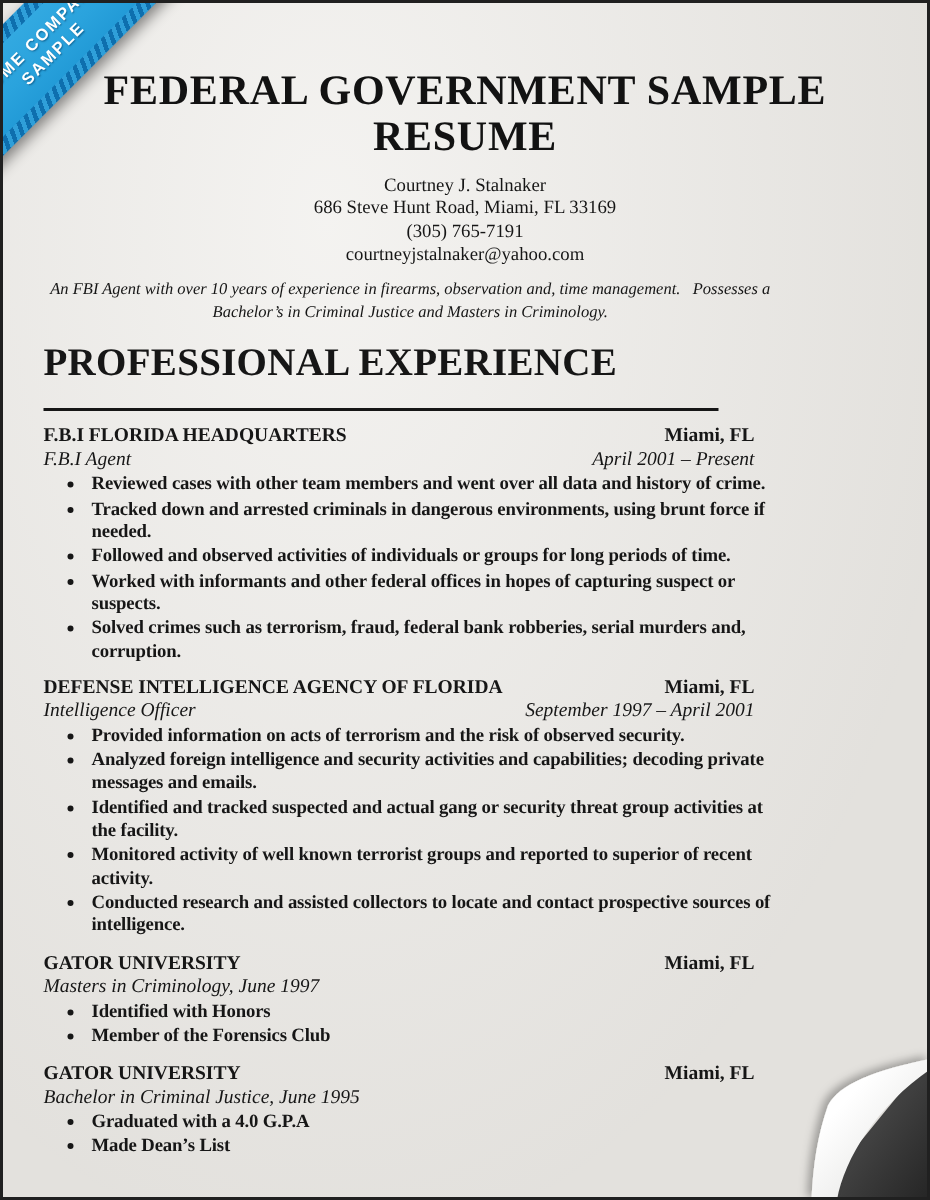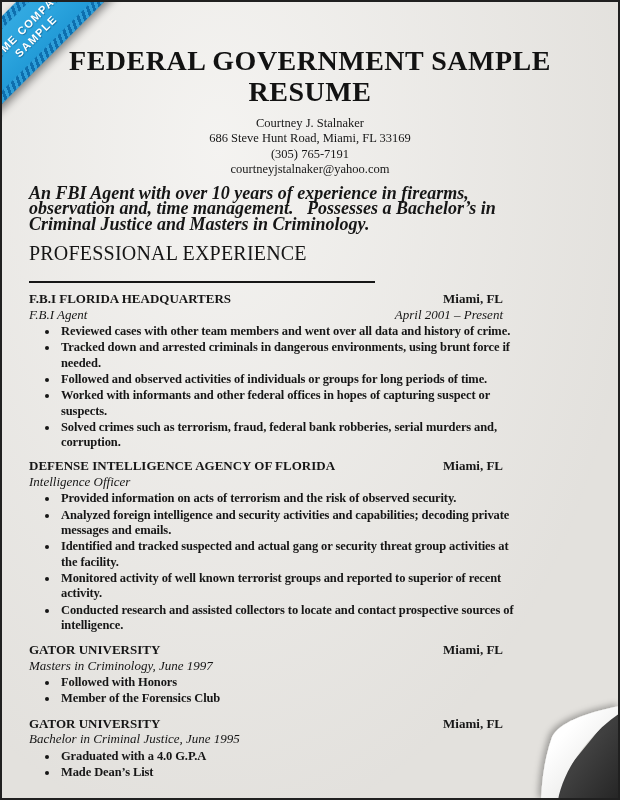--- a/index.html
+++ b/index.html
@@ -32,27 +32,27 @@
     text-shadow:0 1px 1px rgba(0,60,100,.55);
   }
   .ribbon-line1{font-size:11px;}
   .ribbon-line2{font-size:11px;}
   
   .header{padding-top:44px;text-align:center;}
   .title{font-weight:bold;font-size:28px;line-height:1.1;letter-spacing:.5px;color:#121212;}
   .contact{margin-top:8px;font-size:12.5px;line-height:15.5px;}
   
   .summary{
-    margin:8px 100px 0 27px;font-style:italic;
-    font-size:18px;line-height:15.5px;white-space:pre-wrap;font-weight:bold;
+    margin:8px 100px 0 27px;text-align:center;font-style:italic;
+    font-size:11px;line-height:15.5px;white-space:pre-wrap;
   }
   
   .content{margin:10px 100px 0 27px;}
   .sec-heading{
-    display:inline-block;font-weight:normal;font-size:20px;line-height:1.15;
+    display:inline-block;font-weight:bold;font-size:26px;line-height:1.15;
     border-bottom:2.5px solid #161616;padding-bottom:16px;letter-spacing:.2px;
   }
   .h-exp{padding-right:68px;}
   .h-edu{padding-right:43px;margin-top:10px;}
   .h-skl{padding-right:37px;margin-top:20px;}
   .job{margin-top:8px;}
   .edu{margin-top:9px;}
   .row{display:flex;justify-content:space-between;font-size:13px;line-height:15.5px;padding-right:15px;}
   .row .rt{text-align:center;white-space:nowrap;}
   .row.bold{font-weight:bold;gap:30px;}
@@ -113,39 +113,40 @@
         </ul>
     </div>
 
     <div class="job">
       <div class="row bold">
         <span>DEFENSE INTELLIGENCE AGENCY OF FLORIDA</span>
         <span class="rt">Miami, FL</span>
       </div>
       <div class="row ital">
         <span>Intelligence Officer</span>
+        <span class="rt">September 1997 – April 2001</span>
       </div>
       <ul class="bullets">
           <li>Provided information on acts of terrorism and the risk of observed security.</li>
           <li>Analyzed foreign intelligence and security activities and capabilities; decoding private messages and emails.</li>
           <li>Identified and tracked suspected and actual gang or security threat group activities at the facility.</li>
           <li>Monitored activity of well known terrorist groups and reported to superior of recent activity.</li>
           <li>Conducted research and assisted collectors to locate and contact prospective sources of intelligence.</li>
         </ul>
     </div>
 
 
     <div class="edu">
       <div class="row bold">
         <span>GATOR UNIVERSITY</span>
         <span class="rt">Miami, FL</span>
       </div>
       <div class="degree">Masters in Criminology, June 1997</div>
       <ul class="bullets">
-          <li>Followed with Honors</li>
+          <li>Identified with Honors</li>
           <li>Member of the Forensics Club</li>
         </ul>
     </div>
 
     <div class="edu">
       <div class="row bold">
         <span>GATOR UNIVERSITY</span>
         <span class="rt">Miami, FL</span>
       </div>
       <div class="degree">Bachelor in Criminal Justice, June 1995</div>

